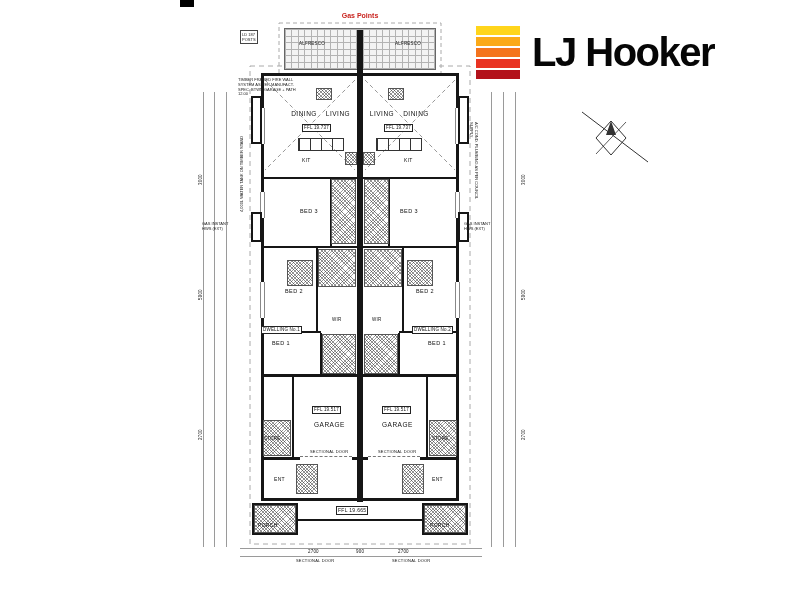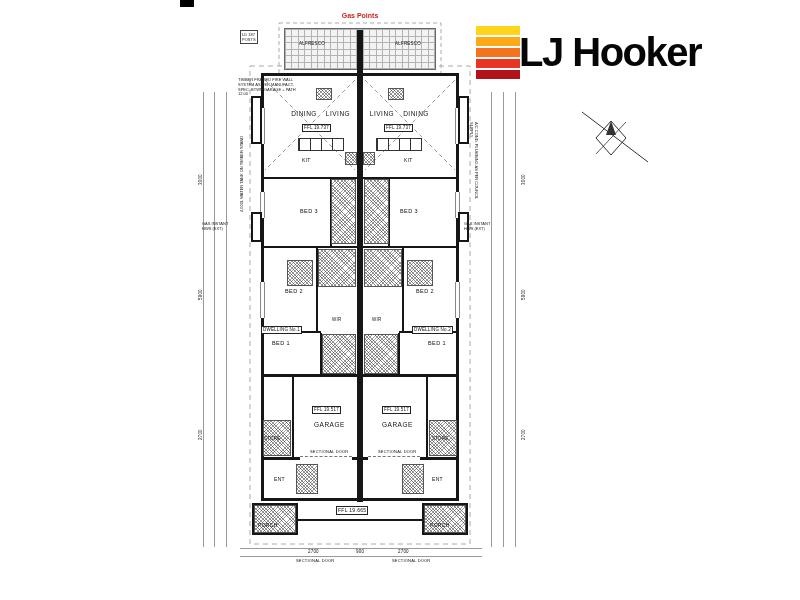--- a/index.html
+++ b/index.html
@@ -41,21 +41,21 @@
   <div class="a" style="left:180px;top:0;width:14px;height:7px;background:#000"></div>
 
   <div class="a" style="left:468px;top:22px;width:270px;height:64px;background:#fff">
     <div class="a" style="left:8px;top:4px;display:flex;flex-direction:column;gap:2px">
       <div class="stripe" style="background:#ffd51c"></div>
       <div class="stripe" style="background:#fba919"></div>
       <div class="stripe" style="background:#f4741e"></div>
       <div class="stripe" style="background:#e93423"></div>
       <div class="stripe" style="background:#b3121b"></div>
     </div>
-    <div class="a" id="logo-text" style="left:51px;top:10px">LJ Hooker</div>
+    <div class="a" id="logo-text" style="left:64px;top:10px">LJ Hooker</div>
   </div>
 
   <svg class="a" style="left:580px;top:108px" width="72" height="62" viewBox="0 0 72 62">
     <line x1="2" y1="4" x2="68" y2="54" stroke="#333" stroke-width="1"></line>
     <line x1="46" y1="14" x2="16" y2="46" stroke="#333" stroke-width="0.8"></line>
     <polygon points="31,13 46,30 31,47 16,30" fill="none" stroke="#333" stroke-width="1"></polygon>
     <polygon points="31,13 36,27 26,27" fill="#333"></polygon>
   </svg>
 
   <svg class="a" style="left:0;top:0" width="800" height="600" viewBox="0 0 800 600">

